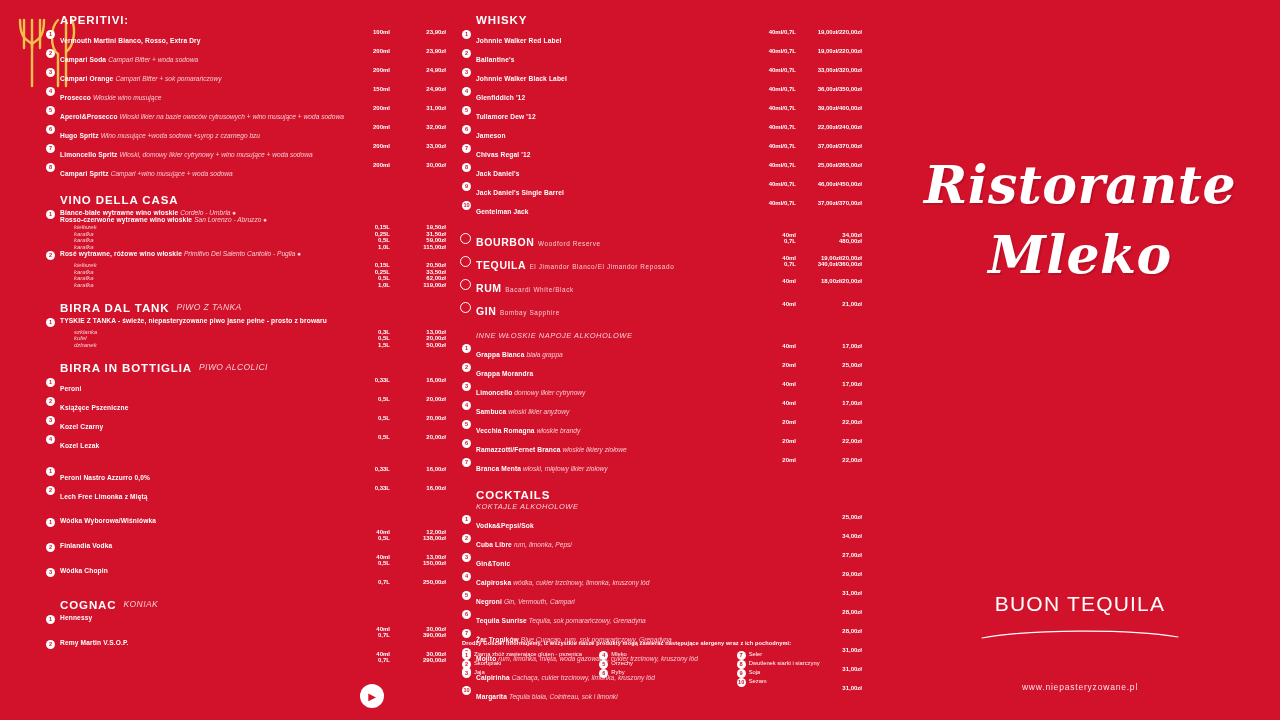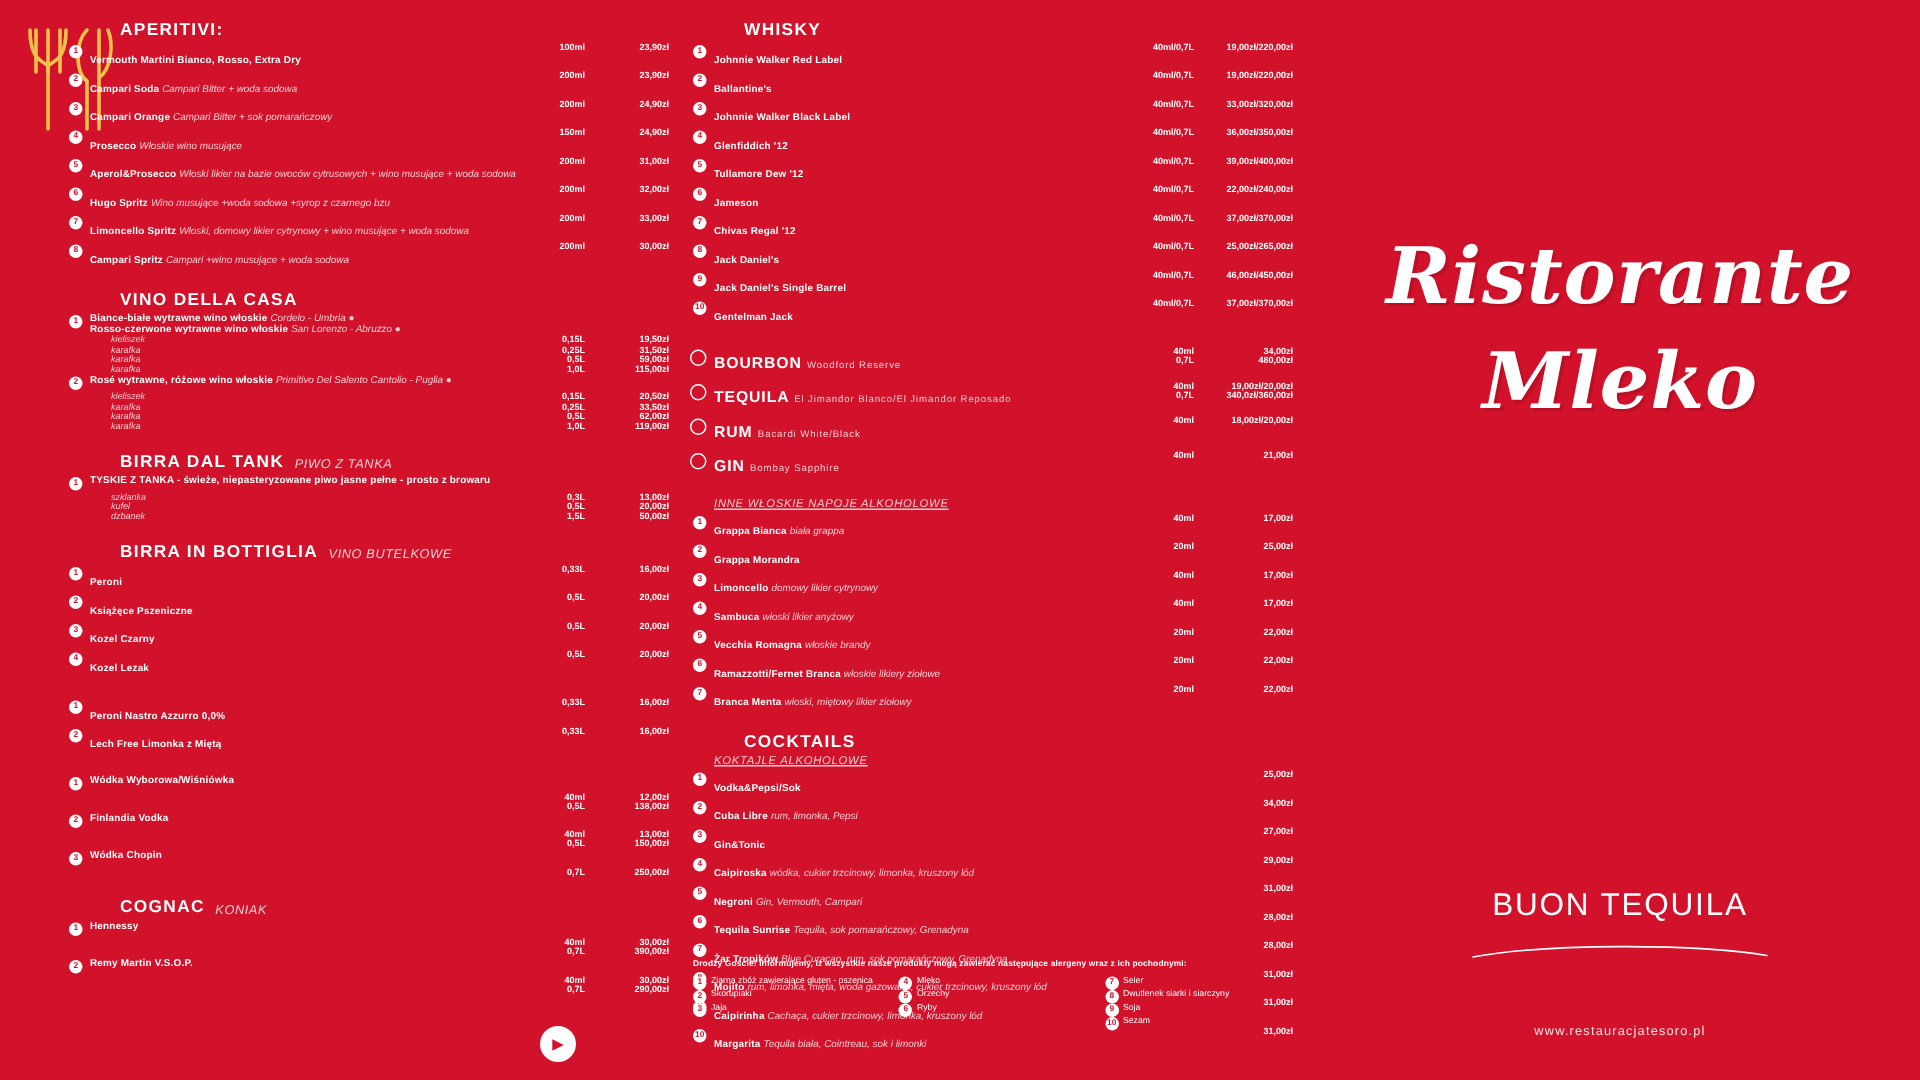--- a/index.html
+++ b/index.html
@@ -23,36 +23,35 @@
   
   .logo {
     position: absolute; left: 14px; top: 14px;
     width: 66px; height: 78px;
     color: #f2c14b;
   }
 
   
   .sec { margin-top: 14px; }
   .sec-head {
-    display: flex; align-items: flex-end; gap: 7px;
+    display: flex; align-items: flex-start; gap: 7px;
     padding-left: 14px;
     margin-bottom: 3px;
-    margin-left: 20px;
   }
   .sec-title {
     font-size: 11.5px; font-weight: 700; letter-spacing: .9px;
     color: #ffffff; text-transform: uppercase;
   }
   .sec-sub {
     font-size: 8.5px; font-style: italic; letter-spacing: .4px;
     color: #f6cfd4;
   }
   .sec-sub2 {
     padding-left: 14px; margin-top: -2px; margin-bottom: 3px;
-    font-size: 7.5px; font-style: italic; letter-spacing: .5px; color: #f6cfd4; text-decoration: underline;
+    font-size: 7.5px; font-style: italic; letter-spacing: .5px; color: #f6cfd4;
   }
 
   
   .item {
     position: relative;
     display: flex; align-items: flex-start;
     padding-left: 14px;
     margin: 0 0 1px 0;
     min-height: 11px;
   }
@@ -284,21 +283,21 @@
           <div class="size-row">
             <span class="size-name">dzbanek</span>
             <span class="size-vol">1,5L</span>
             <span class="size-price">50,00zł</span>
           </div>
         </div>
       </div>
       <div class="sec">
         <div class="sec-head">
           <span class="sec-title">BIRRA IN BOTTIGLIA</span>
-          <span class="sec-sub">VINO BUTELKOWE</span>
+          <span class="sec-sub">PIWO ALCOLICI</span>
         </div>
         <div class="item">
           <span class="num">1</span>
           <span class="names"><span class="nm">Peroni</span></span>
           <span class="vol">0,33L</span>
           <span class="price">16,00zł</span>
         </div>
         <div class="item">
           <span class="num">2</span>
           <span class="names"><span class="nm">Książęce Pszeniczne</span></span>
@@ -686,16 +685,16 @@
     <div class="brand">
       <div>Ristorante</div>
       <div>Mleko</div>
     </div>
     <div class="appetito">BUON TEQUILA</div>
     <div class="swash">
       <svg viewBox="0 0 200 14" width="200" height="14" aria-hidden="true">
         <path d="M2 10 C50 1 150 1 198 9" stroke="#ffffff" stroke-width="1.1" fill="none" stroke-linecap="round"></path>
       </svg>
     </div>
-    <div class="site">www.restauracjatesoro.pl</div>
+    <div class="site">www.niepasteryzowane.pl</div>
   </div>
 
 </div>
 
 </body></html>

